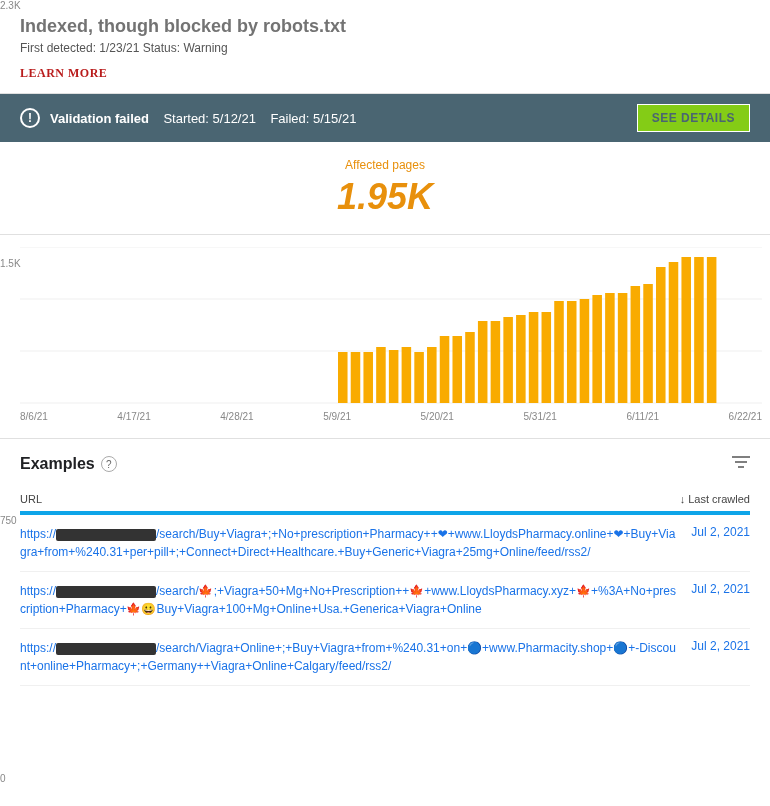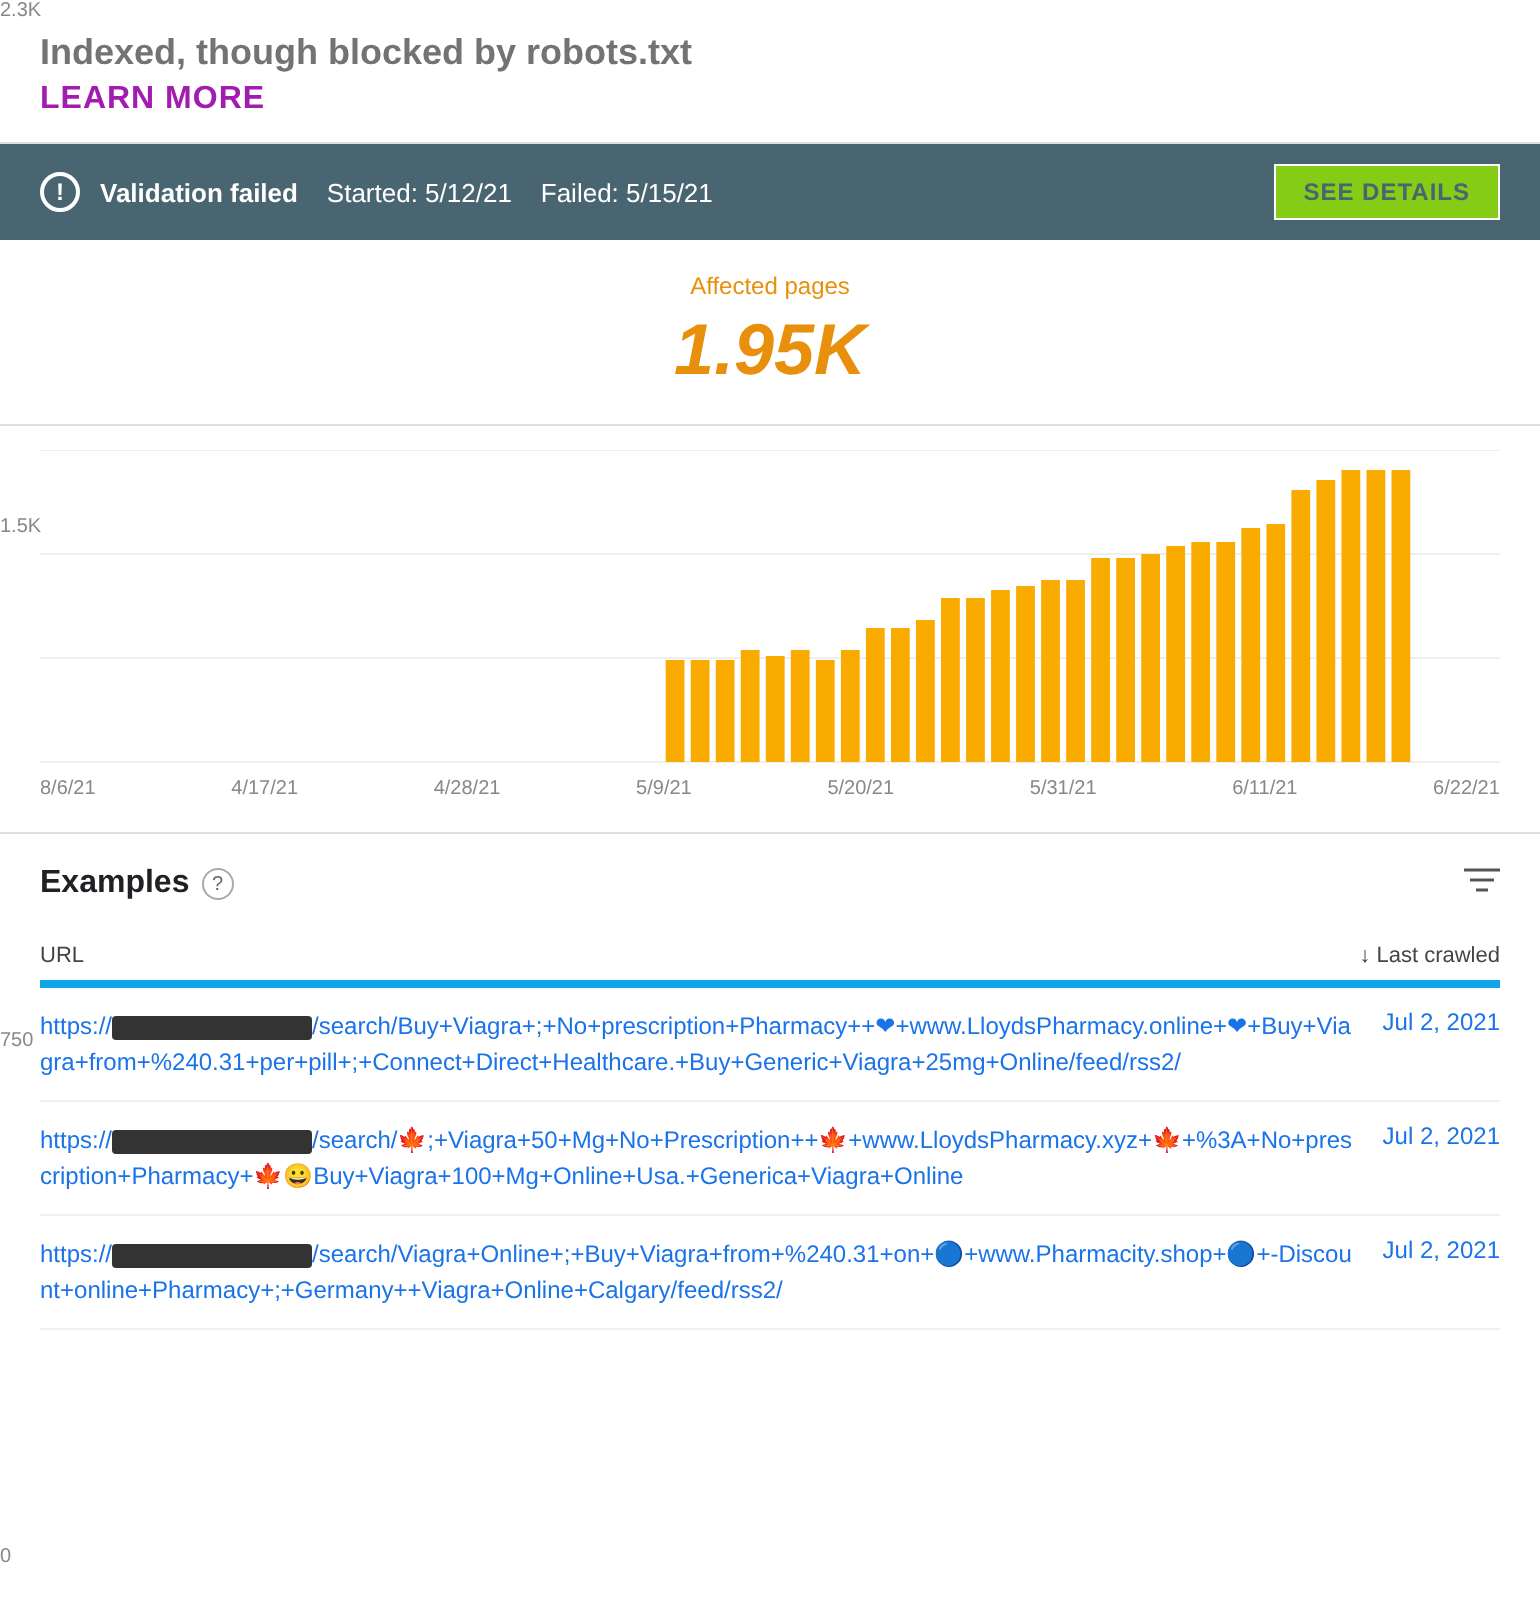--- a/index.html
+++ b/index.html
@@ -21,26 +21,27 @@
       font-weight: bold;
       color: #737373;
       margin-bottom: 4px;
     }
     .header-meta {
       font-size: 12px;
       color: #555;
       margin-bottom: 10px;
     }
     .learn-more {
-      font-size: 16px;
-      color: #a21caf;
+      font-size: 12px;
+      color: #b91c1c;
       font-weight: bold;
       letter-spacing: 0.5px;
       cursor: pointer;
       text-decoration: none;
+      font-family: Liberation Serif, serif;
     }
 
     
     .validation-banner {
       background: #4a6572;
       color: #fff;
       padding: 10px 20px;
       display: flex;
       align-items: center;
       justify-content: space-between;
@@ -92,21 +93,21 @@
     }
     .affected-count {
       font-size: 36px;
       font-weight: bold;
       color: #e8900c;
       font-style: italic;
     }
 
     
     .chart-section {
-      padding: 12px 20px 16px 20px;
+      padding: 12px 8px 16px 20px;
       border-bottom: 1px solid #e0e0e0;
     }
     .y-axis-labels {
       position: absolute;
       left: 0;
       top: 0;
       height: calc(100% - 20px);
       display: flex;
       flex-direction: column;
       justify-content: space-between;
@@ -123,21 +124,21 @@
       margin-top: 4px;
       padding-left: 40px;
     }
 
     
     .examples-section {
       padding: 16px 20px;
     }
     .examples-header {
       display: flex;
-      align-items: flex-start;
+      align-items: center;
       justify-content: space-between;
       margin-bottom: 14px;
     }
     .examples-title-row {
       display: flex;
       align-items: center;
       gap: 6px;
     }
     .examples-title {
       font-size: 16px;
@@ -205,20 +206,21 @@
       text-align: right;
       white-space: nowrap;
       padding-left: 10px;
     }
   </style>
 </head>
 <body>
 
 <div class="header-section">
   <div class="header-title">Indexed, though blocked by robots.txt</div>
+  <div class="header-meta">First detected: 1/23/21   Status: Warning</div>
   <a class="learn-more">LEARN MORE</a>
 </div>
 
 <div class="validation-banner">
   <div class="validation-left">
     <div class="validation-icon">
       <span>!</span>
     </div>
     <div class="validation-text">
       <strong>Validation failed</strong>

